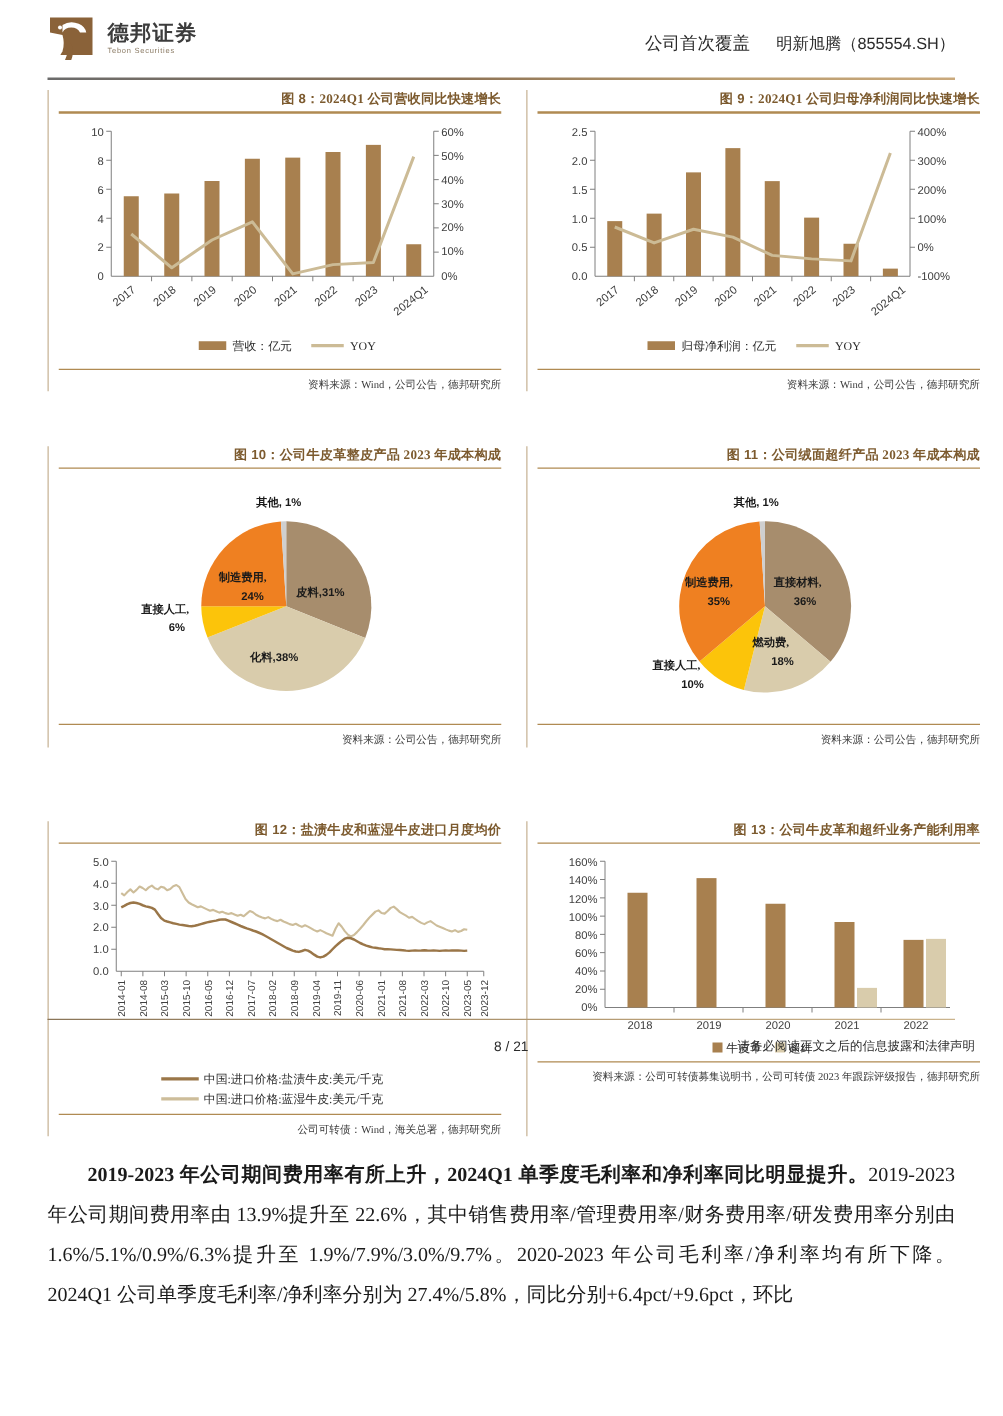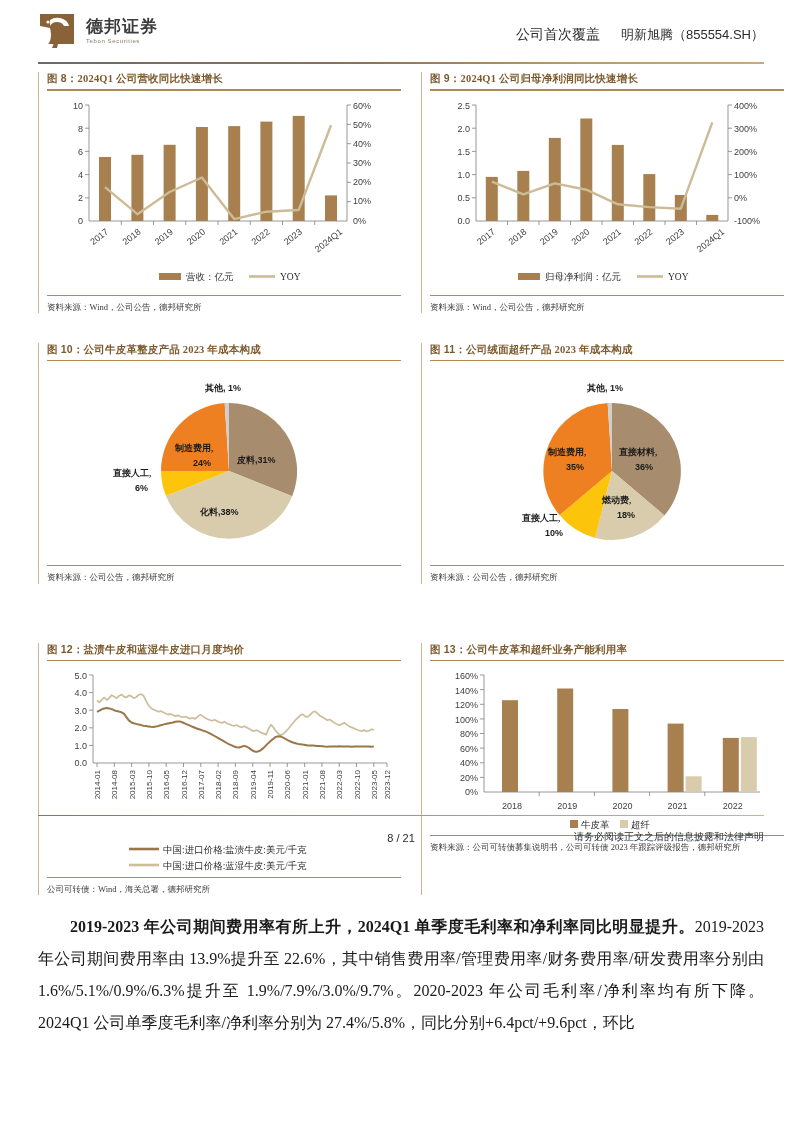--- a/index.html
+++ b/index.html
@@ -33,21 +33,21 @@
     font-family:"Liberation Serif", serif;
   }
   .header-title .code { font-family:"Liberation Sans", sans-serif; font-size:13px; }
   .header-rule {
     position:absolute; left:38px; right:38px; top:62px;
     height:2px;
     background: linear-gradient(to right,#6b6b6b 0%, #8e7355 45%, #b99c6f 75%, #caa97c 100%);
   }
 
   
-  .row { display:flex; gap:20px; }
+  .row { display:flex; gap:20px;text-align:right; }
   .fig {
     position:relative;
     width:363px;
     border-left:1px solid #c8b496;
     padding-left:8px;
   }
   .fig-title {
     font-size:10.5px;
     font-weight:bold;
     color:#7c5a2e;
@@ -86,21 +86,21 @@
   .bodytext b { font-weight:bold; }
   .indent { text-indent: 2em; }
 
   
   .footer-rule {
     position:absolute; left:38px; right:38px; bottom:44px;
     height:1.5px;
     background: linear-gradient(to right,#8a7558 0%, #b49a72 60%, #cbb48d 100%);
   }
   .footer {
-    position:absolute; left:38px; right:38px; bottom:16px;
+    position:absolute; left:38px; right:22px; bottom:16px;
     display:flex; align-items:flex-end;
   }
   .footer-page {
     font-family:"Liberation Sans", sans-serif;
     font-size:11px; color:#2b2b2b;
     width:100%; text-align:center;
   }
   .footer-note {
     position:absolute; right:0; bottom:0;
     font-size:10px; color:#2b2b2b; white-space:nowrap;
@@ -305,21 +305,21 @@
             <line x1="207" y1="183.5" x2="233" y2="183.5" stroke="#ccbb96" stroke-width="2.6"></line>
             <text class="legend-lbl" x="238" y="187" font-family="Liberation Sans, sans-serif">YOY</text>
           </g>
         </svg>
       </div>
       <div class="fig-rule-bot"></div>
       <div class="fig-src">资料来源：Wind，公司公告，德邦研究所</div>
     </div>
   </div>
 
-  <div class="row" style="margin-top:30px">
+  <div class="row" style="margin-top:44px">
 
     <div class="fig">
       <div class="fig-title">
         <span class="num">图 10：</span><span>公司牛皮革整皮产品 2023 年成本构成</span>
       </div>
       <div class="fig-rule-top"></div>
       <div class="fig-body">
         <svg width="355" height="200" viewBox="0 0 355 200">
 
           <g>

